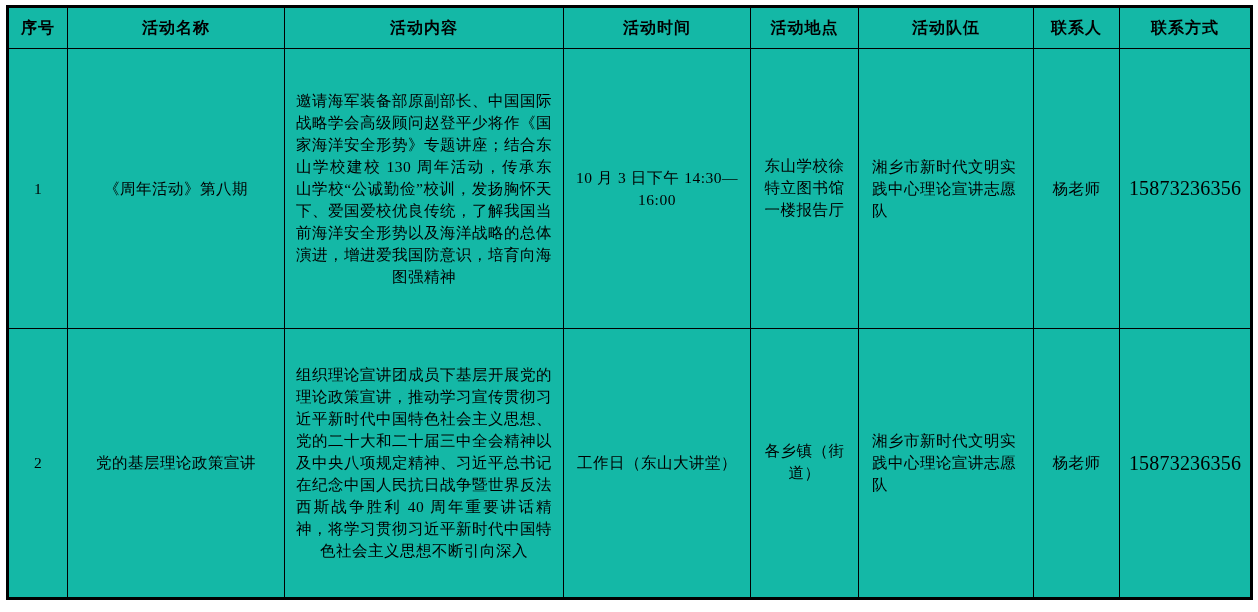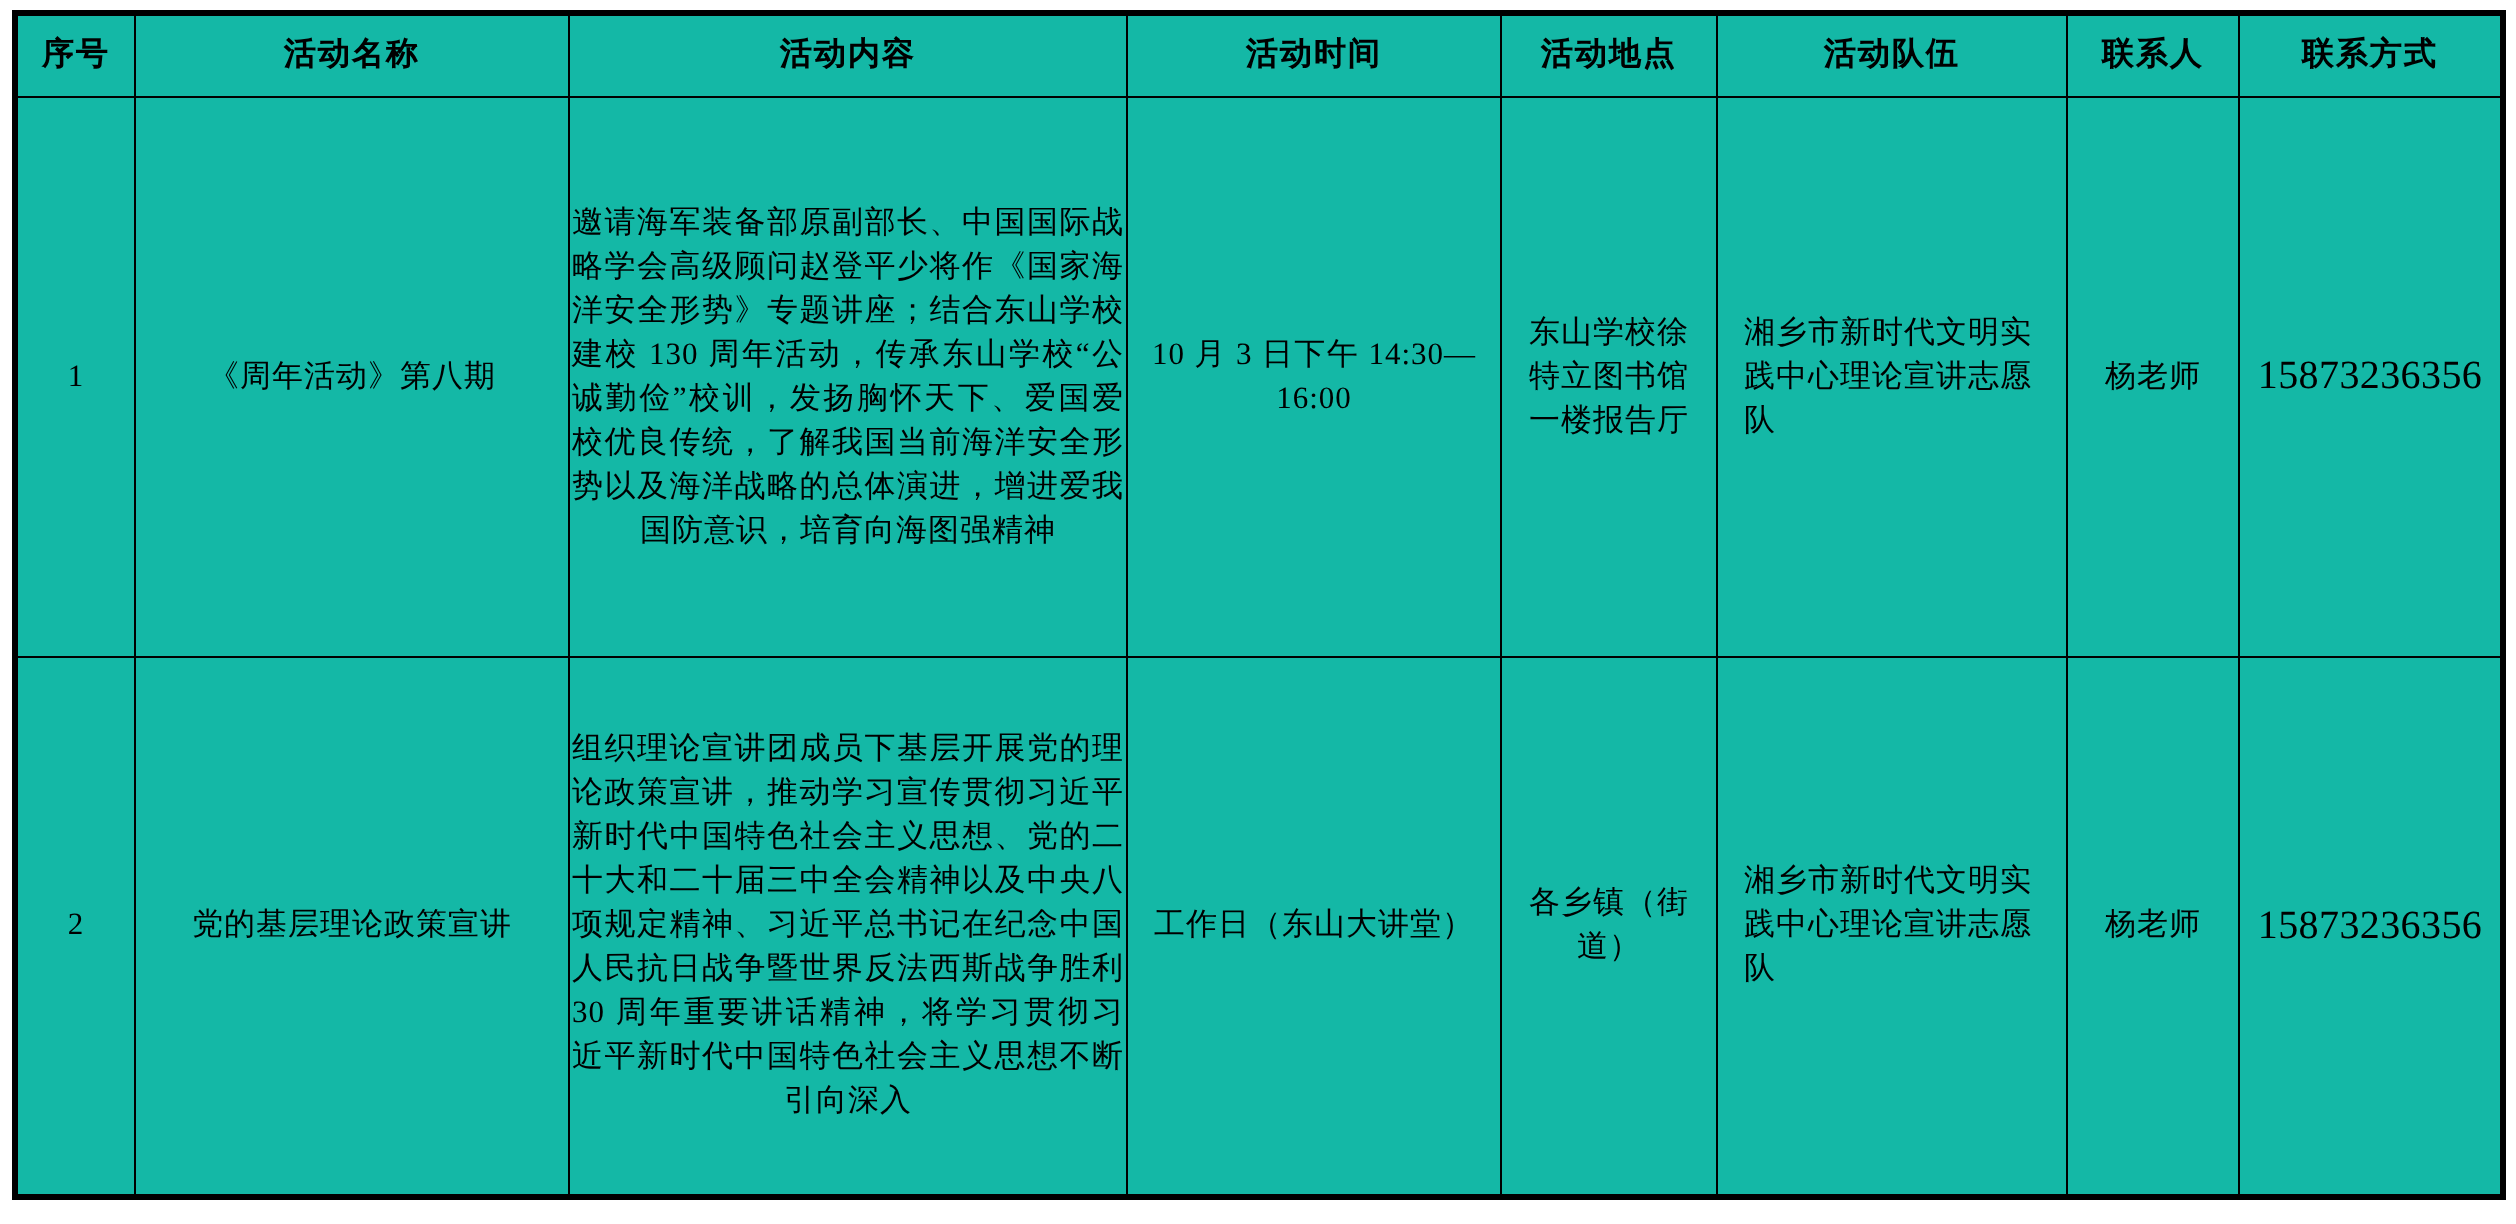--- a/index.html
+++ b/index.html
@@ -38,21 +38,21 @@
   tr.data-row-1 { height: 280px; }
   tr.data-row-2 { height: 270px; }
   th {
     font-weight: bold;
     font-size: 16px;
     letter-spacing: 1px;
   }
   td.cell-content {
     text-align: justify;
     text-align-last: center;
-    padding: 4px 1px;
+    padding: 4px 11px;
   }
   td.cell-time {
     padding: 4px 12px;
     text-align: justify;
     text-align-last: center;
   }
   .loc-inner {
     width: 80px;
     margin: 0 auto;
     text-align: center;
@@ -106,21 +106,21 @@
         </td>
         <td class="cell-team">
           <div class="team-inner">湘乡市新时代文明实践中心理论宣讲志愿队</div>
         </td>
         <td class="cell-contact">杨老师</td>
         <td class="cell-phone">15873236356</td>
       </tr>
       <tr class="data-row-2">
         <td class="cell-index">2</td>
         <td class="cell-name">党的基层理论政策宣讲</td>
-        <td class="cell-content">组织理论宣讲团成员下基层开展党的理论政策宣讲，推动学习宣传贯彻习近平新时代中国特色社会主义思想、党的二十大和二十届三中全会精神以及中央八项规定精神、习近平总书记在纪念中国人民抗日战争暨世界反法西斯战争胜利 30 周年重要讲话精神，将学习贯彻习近平新时代中国特色社会主义思想不断引向深入</td>
+        <td class="cell-content">组织理论宣讲团成员下基层开展党的理论政策宣讲，推动学习宣传贯彻习近平新时代中国特色社会主义思想、党的二十大和二十届三中全会精神以及中央八项规定精神、习近平总书记在纪念中国人民抗日战争暨世界反法西斯战争胜利 40 周年重要讲话精神，将学习贯彻习近平新时代中国特色社会主义思想不断引向深入</td>
         <td class="cell-time">工作日（东山大讲堂）</td>
         <td class="cell-location">
           <div class="loc-inner">各乡镇（街道）</div>
         </td>
         <td class="cell-team">
           <div class="team-inner">湘乡市新时代文明实践中心理论宣讲志愿队</div>
         </td>
         <td class="cell-contact">杨老师</td>
         <td class="cell-phone">15873236356</td>
       </tr>

